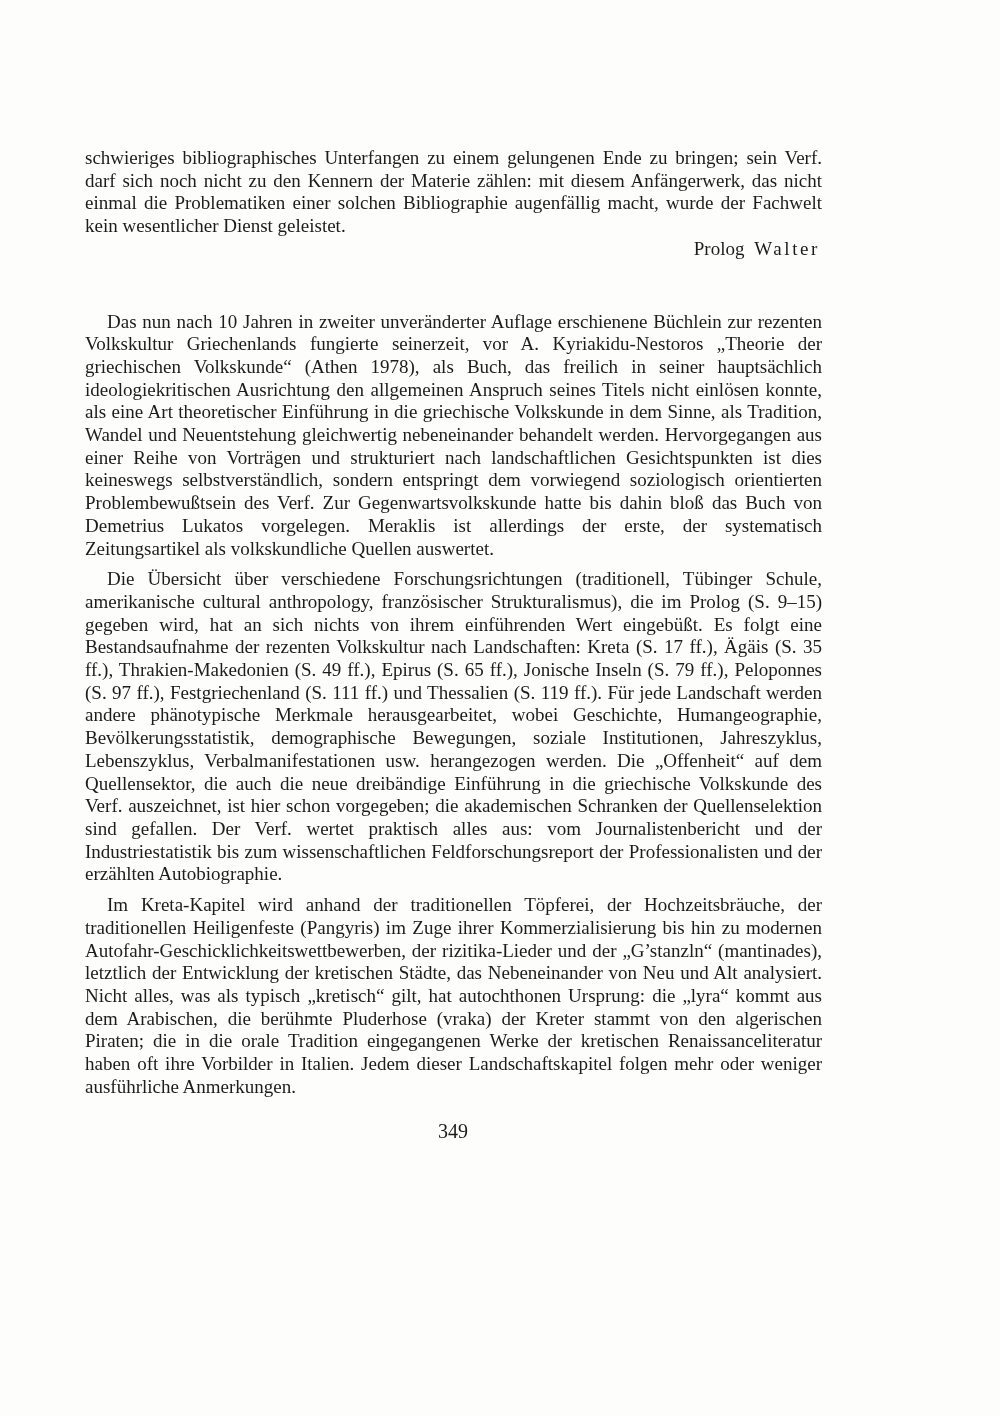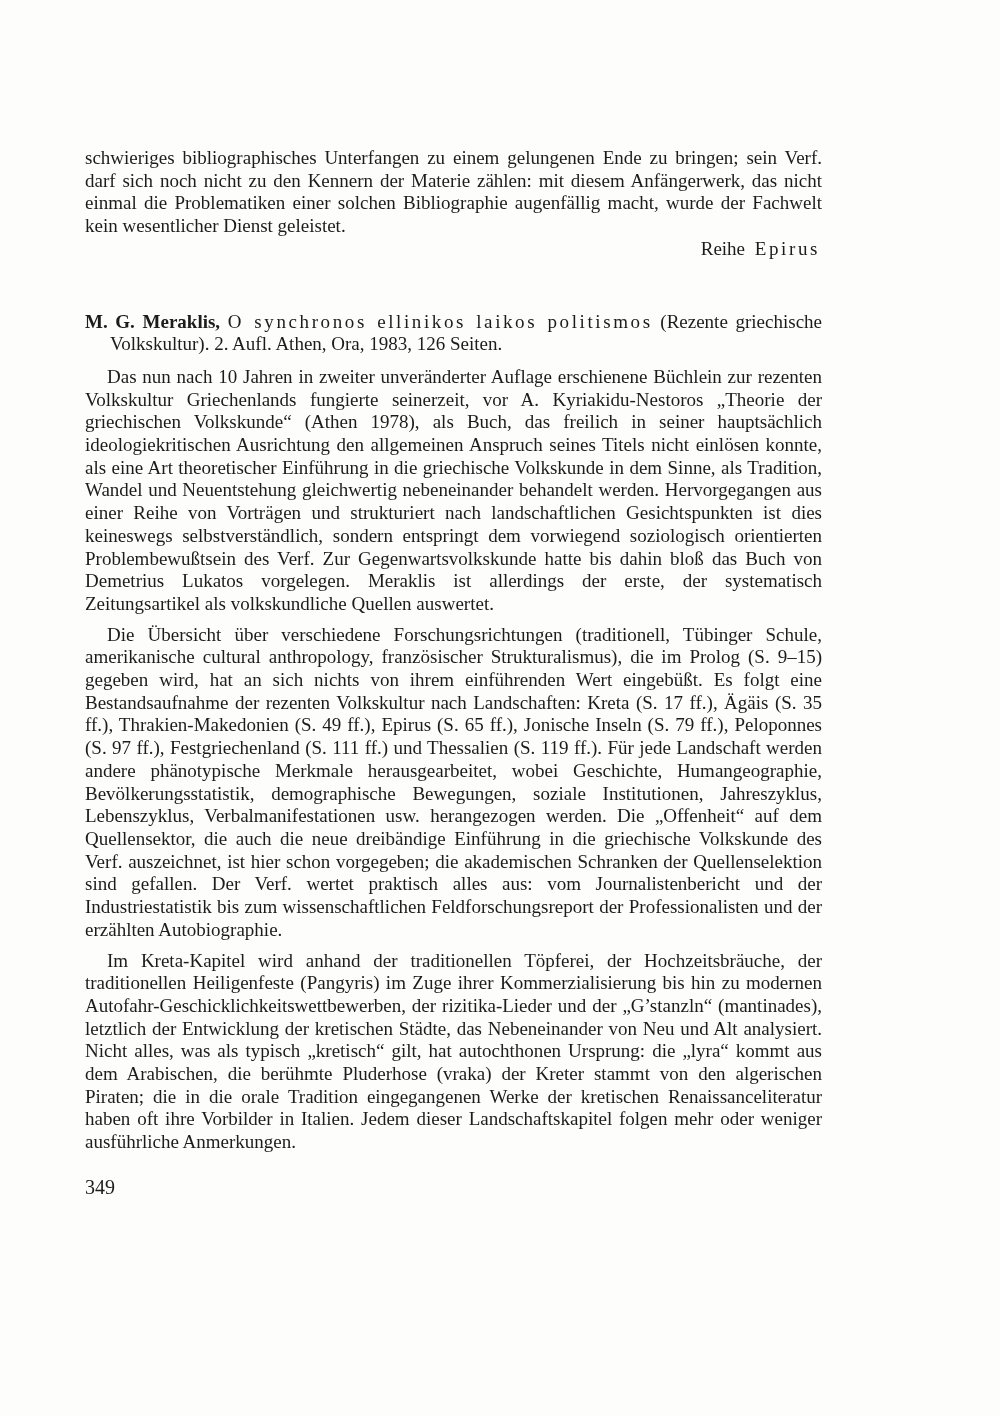--- a/index.html
+++ b/index.html
@@ -56,45 +56,40 @@
     font-weight: bold;
   }
   .review-title-spaced {
     letter-spacing: 2.6px;
   }
   .review-body p + p {
     margin-top: 8px;
   }
   .page-number {
     margin-top: 21px;
-    text-align: left;
+    text-align: center;
     font-size: 20px;
     line-height: 24px;
     padding-right: 1px;
   }
 </style>
 </head>
 <body>
 
 <div class="page">
 
   <section class="textblock">
     <p class="para">schwieriges bibliographisches Unterfangen zu einem gelungenen Ende zu bringen; sein Verf. darf sich noch nicht zu den Kennern der Materie zählen: mit diesem Anfängerwerk, das nicht einmal die Problematiken einer solchen Bibliographie augenfällig macht, wurde der Fachwelt kein wesentlicher Dienst geleistet.</p>
     <p class="signature-line">
-      <span>Reihe</span>
-      <span class="signature-last">Epirus</span>
+      <span>Prolog</span>
+      <span class="signature-last">Walter</span>
     </p>
   </section>
 
   <section class="textblock review-section">
-    <p class="review-heading">
-      <span class="review-author">M. G. Meraklis,</span>
-      <span class="review-title-spaced">O synchronos ellinikos laikos politismos</span>
-      <span>(Rezente griechische Volkskultur). 2. Aufl. Athen, Ora, 1983, 126 Seiten.</span>
-    </p>
 
     <div class="review-body">
       <p class="para first-indent">Das nun nach 10 Jahren in zweiter unveränderter Auflage erschienene Büchlein zur rezenten Volkskultur Griechenlands fungierte seinerzeit, vor A. Kyriakidu-Nestoros „Theorie der griechischen Volkskunde“ (Athen 1978), als Buch, das freilich in seiner hauptsächlich ideologiekritischen Ausrichtung den allgemeinen Anspruch seines Titels nicht einlösen konnte, als eine Art theoretischer Einführung in die griechische Volkskunde in dem Sinne, als Tradition, Wandel und Neuentstehung gleichwertig nebeneinander behandelt werden. Hervorgegangen aus einer Reihe von Vorträgen und strukturiert nach landschaftlichen Gesichtspunkten ist dies keineswegs selbstverständlich, sondern entspringt dem vorwiegend soziologisch orientierten Problembewußtsein des Verf. Zur Gegenwartsvolkskunde hatte bis dahin bloß das Buch von Demetrius Lukatos vorgelegen. Meraklis ist allerdings der erste, der systematisch Zeitungsartikel als volkskundliche Quellen auswertet.</p>
       <p class="para first-indent">Die Übersicht über verschiedene Forschungsrichtungen (traditionell, Tübinger Schule, amerikanische cultural anthropology, französischer Strukturalismus), die im Prolog (S. 9–15) gegeben wird, hat an sich nichts von ihrem einführenden Wert eingebüßt. Es folgt eine Bestandsaufnahme der rezenten Volkskultur nach Landschaften: Kreta (S. 17 ff.), Ägäis (S. 35 ff.), Thrakien-Makedonien (S. 49 ff.), Epirus (S. 65 ff.), Jonische Inseln (S. 79 ff.), Peloponnes (S. 97 ff.), Festgriechenland (S. 111 ff.) und Thessalien (S. 119 ff.). Für jede Landschaft werden andere phänotypische Merkmale herausgearbeitet, wobei Geschichte, Humangeographie, Bevölkerungsstatistik, demographische Bewegungen, soziale Institutionen, Jahreszyklus, Lebenszyklus, Verbalmanifestationen usw. herangezogen werden. Die „Offenheit“ auf dem Quellensektor, die auch die neue dreibändige Einführung in die griechische Volkskunde des Verf. auszeichnet, ist hier schon vorgegeben; die akademischen Schranken der Quellenselektion sind gefallen. Der Verf. wertet praktisch alles aus: vom Journalistenbericht und der Industriestatistik bis zum wissenschaftlichen Feldforschungsreport der Professionalisten und der erzählten Autobiographie.</p>
       <p class="para first-indent">Im Kreta-Kapitel wird anhand der traditionellen Töpferei, der Hochzeitsbräuche, der traditionellen Heiligenfeste (Pangyris) im Zuge ihrer Kommerzialisierung bis hin zu modernen Autofahr-Geschicklichkeitswettbewerben, der rizitika-Lieder und der „G’stanzln“ (mantinades), letztlich der Entwicklung der kretischen Städte, das Nebeneinander von Neu und Alt analysiert. Nicht alles, was als typisch „kretisch“ gilt, hat autochthonen Ursprung: die „lyra“ kommt aus dem Arabischen, die berühmte Pluderhose (vraka) der Kreter stammt von den algerischen Piraten; die in die orale Tradition eingegangenen Werke der kretischen Renaissanceliteratur haben oft ihre Vorbilder in Italien. Jedem dieser Landschaftskapitel folgen mehr oder weniger ausführliche Anmerkungen.</p>
     </div>
   </section>
 
   <div class="page-number">349</div>
 

